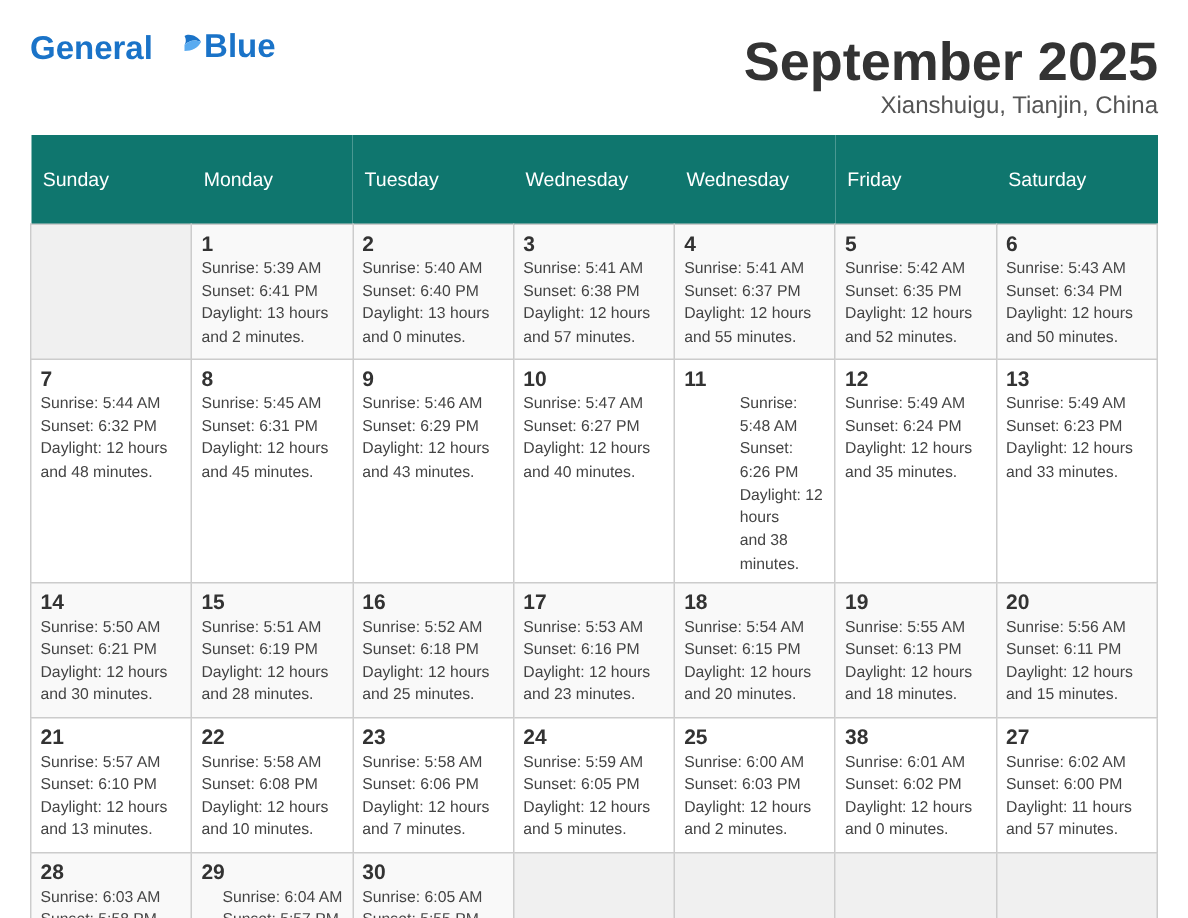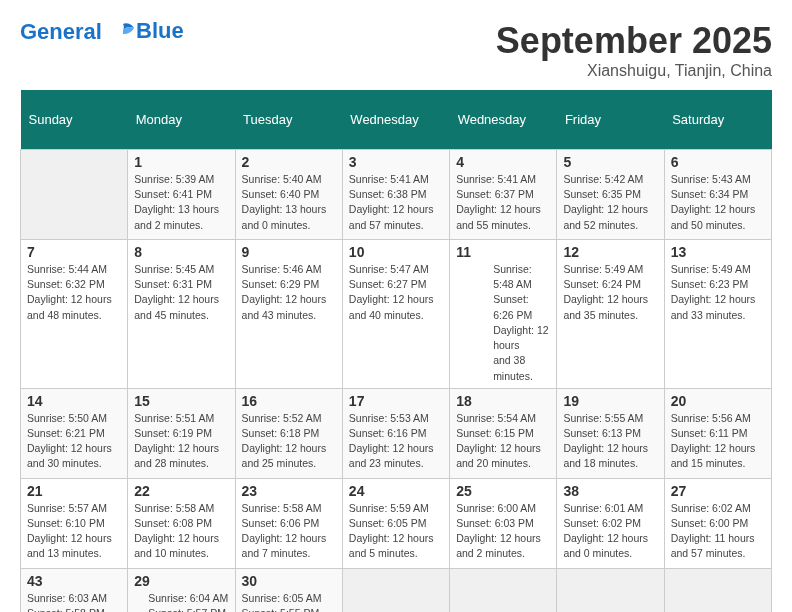--- a/index.html
+++ b/index.html
@@ -304,21 +304,21 @@
         <td>
           <span class="day-number">27</span>
           <div class="day-info" style="white-space: pre-line;">Sunrise: 6:02 AM
 Sunset: 6:00 PM
 Daylight: 11 hours
 and 57 minutes.</div>
         </td>
       </tr>
       <tr>
         <td>
-          <span class="day-number">43</span>
+          <span class="day-number">28</span>
           <div class="day-info" style="white-space: pre-line;">Sunrise: 6:03 AM
 Sunset: 5:58 PM
 Daylight: 11 hours
 and 55 minutes.</div>
         </td>
         <td>
           <span class="day-number">29</span>
           <div class="day-info" style="white-space: pre-line; margin-left: 14px;">Sunrise: 6:04 AM
 Sunset: 5:57 PM
 Daylight: 11 hours

